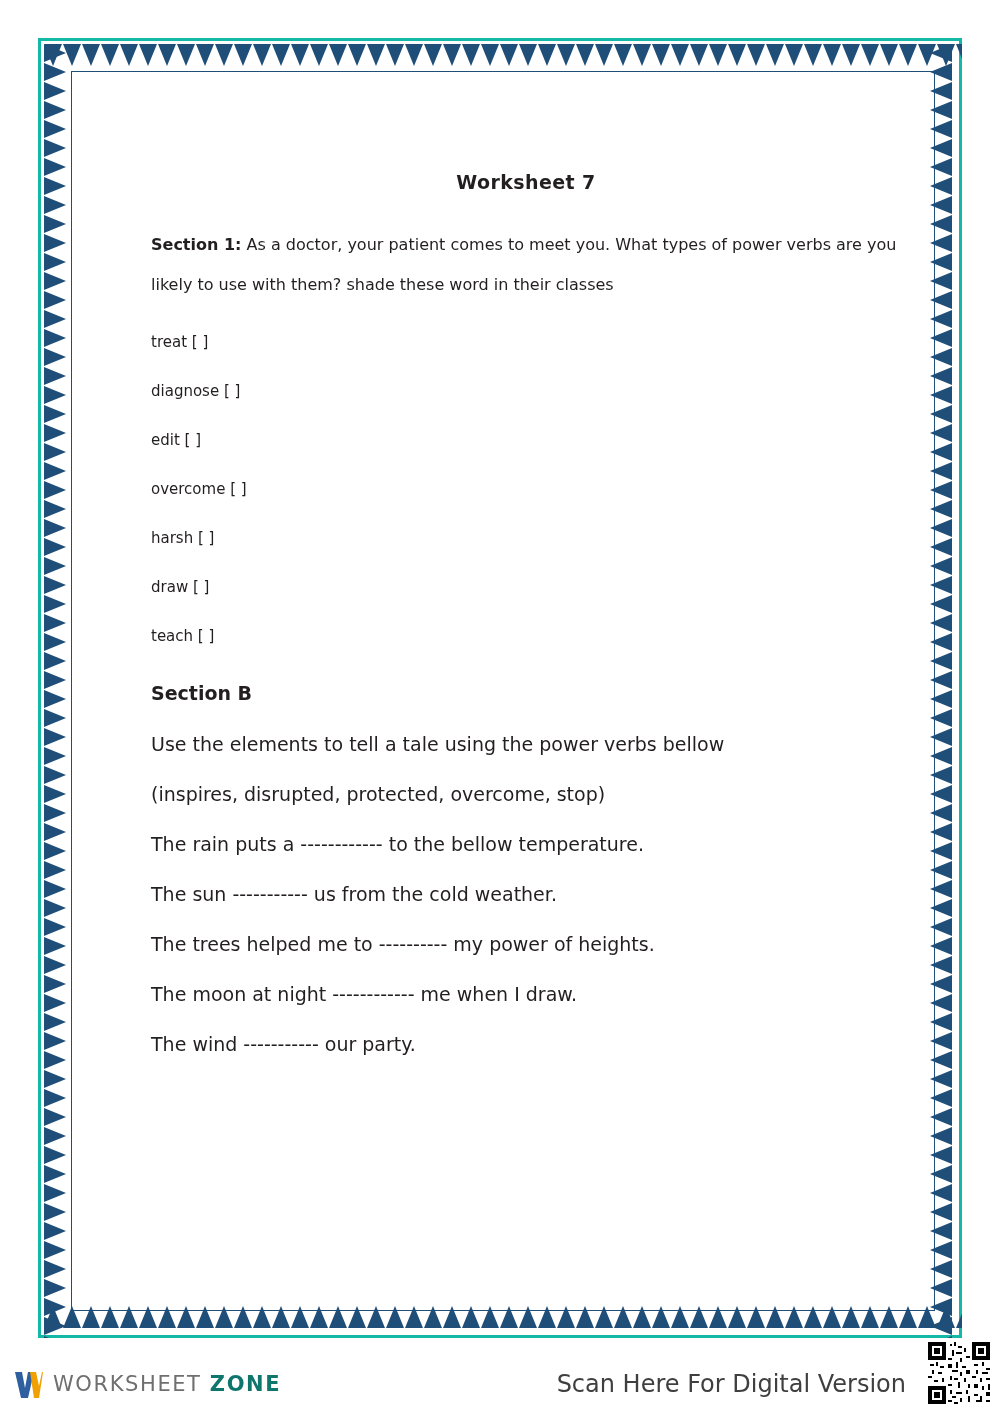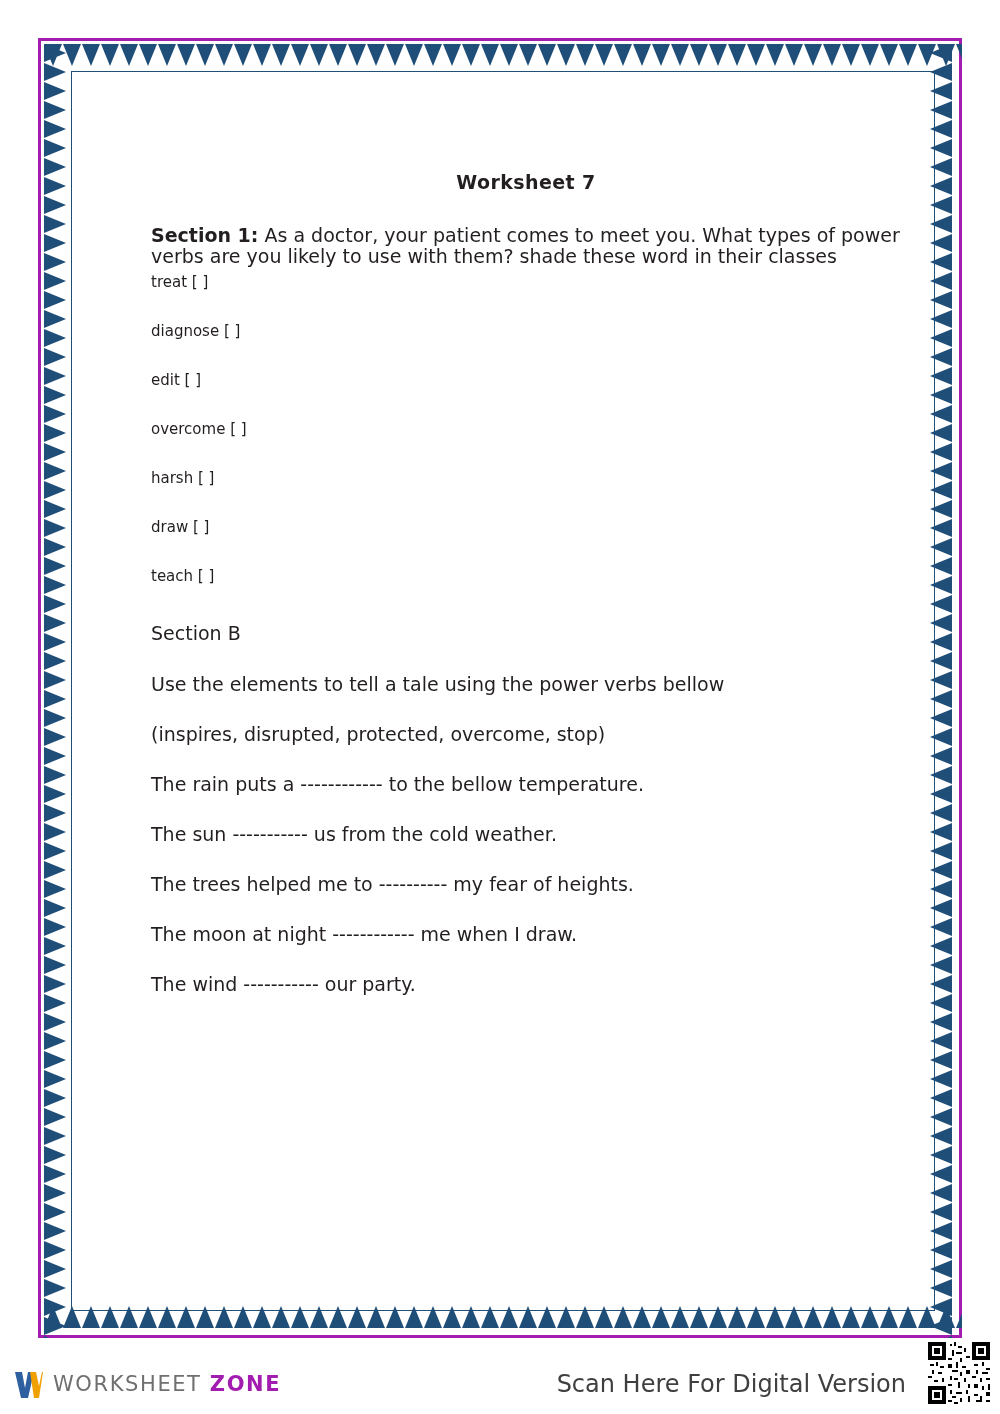--- a/index.html
+++ b/index.html
@@ -16,21 +16,21 @@
   }
 
   
   .page {
     position: absolute;
     left: 38px;
     top: 38px;
     width: 924px;
     height: 1300px;
     box-sizing: border-box;
-    border: 3px solid #a21caf;
+    border: 3px solid #14b8a6;
     background: #ffffff;
   }
 
   
   .tri-row {
     position: absolute;
     height: 26px;
     display: flex;
     overflow: hidden;
   }
@@ -97,34 +97,35 @@
   .ws-title, .ws-subtitle {
     text-align: center;
     font-weight: bold;
     font-size: 19px;
     letter-spacing: 0.4px;
   }
   .ws-title { margin-bottom: 32px; }
   .ws-subtitle { margin-bottom: 36px; }
 
   .para {
-    font-size: 19px;
-    line-height: 21px;
+    font-size: 16px;
+    line-height: 40px;
+    margin-bottom: 22px;
   }
   .para .lead {
     font-weight: bold;
   }
   .word-line {
     font-size: 15px;
     line-height: 31px;
     margin-bottom: 18px;
   }
   .section-head {
     font-size: 19px;
-    font-weight: normal;
+    font-weight: bold;
     line-height: 31px;
     margin-top: 26px;
     margin-bottom: 20px;
   }
   .sent-line {
     font-size: 19px;
     line-height: 31px;
     margin-bottom: 19px;
   }
 
@@ -147,21 +148,21 @@
   .brand-mark {
     width: 30px; height: 32px;
     position: relative;
   }
   .brand-text {
     font-size: 21px;
     letter-spacing: 1.6px;
     color: #6f6f6f;
     font-family: "DejaVu Sans", sans-serif;
   }
-  .brand-text b { color: #a21caf; font-weight: bold; }
+  .brand-text b { color: #0f766e; font-weight: bold; }
   .scan-text {
     position: absolute;
     right: 94px;
     bottom: 16px;
     font-size: 24px;
     color: #3f3f3f;
   }
   .qr {
     position: absolute;
     right: 10px;
@@ -437,21 +438,21 @@
       <div class="word-line">teach [ ]</div>
     </div>
 
     <div class="section-head">Section B</div>
     <div class="sent-line">Use the elements to tell a tale using the power verbs bellow</div>
     <div class="sent-line">(inspires, disrupted, protected, overcome, stop)</div>
 
     <div>
       <div class="sent-line">The rain puts a ------------ to the bellow temperature.</div>
       <div class="sent-line">The sun ----------- us from the cold weather.</div>
-      <div class="sent-line">The trees helped me to ---------- my fear of heights.</div>
+      <div class="sent-line">The trees helped me to ---------- my power of heights.</div>
       <div class="sent-line">The moon at night ------------ me when I draw.</div>
       <div class="sent-line">The wind ----------- our party.</div>
     </div>
   </div>
 </div>
 
 <div class="footer">
   <div class="brand">
     <span class="brand-mark">
       <svg width="30" height="32" viewBox="0 0 30 32">

